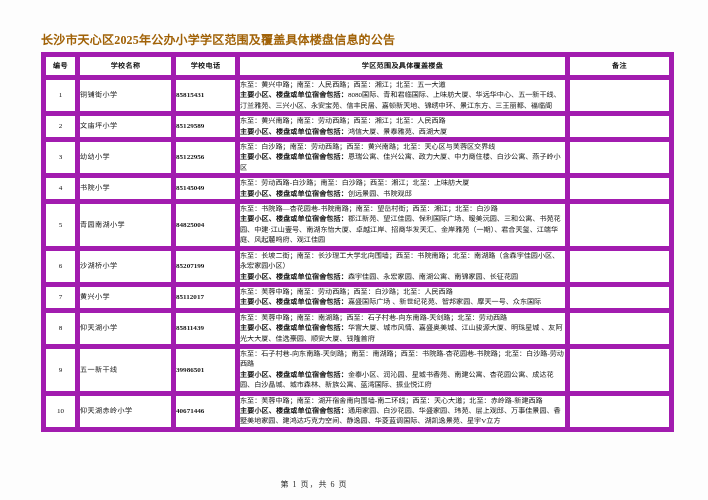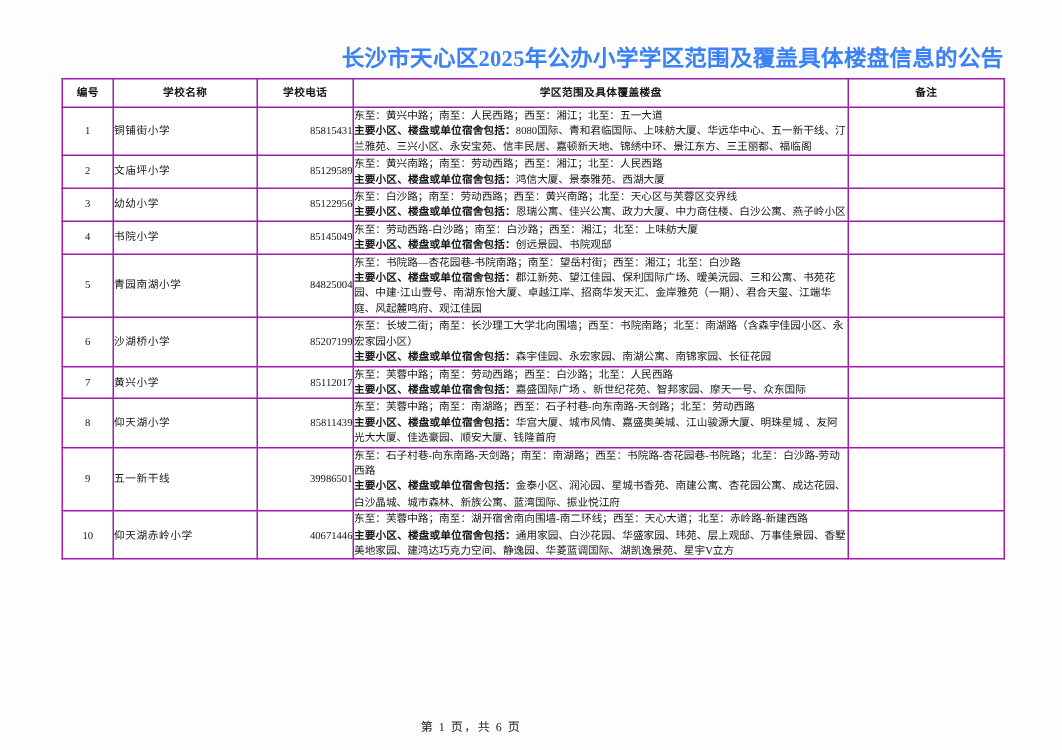--- a/index.html
+++ b/index.html
@@ -23,47 +23,47 @@
     box-sizing: border-box;
     padding: 0;
     background: #fdfdfd;
   }
 
   .doc-title {
     position: absolute;
     top: 30px;
     left: 41px;
     width: 628px;
-    text-align: right;
+    text-align: left;
     font-family: "Liberation Serif", "DejaVu Serif", serif;
     font-weight: bold;
-    font-size: 15px;
+    font-size: 12px;
     letter-spacing: 0.2px;
     line-height: 20px;
-    color: #3b82f6;
+    color: #a16207;
     white-space: nowrap;
   }
 
   .table-wrap {
     position: absolute;
     top: 52px;
     left: 41px;
     width: 628px;
   }
 
   table.sheet {
     border-collapse: collapse;
     width: 628px;
     table-layout: fixed;
     background: #ffffff;
   }
 
   table.sheet th,
   table.sheet td {
-    border: 1px solid #a21caf;
+    border: 5px solid #a21caf;
     padding: 0;
     vertical-align: middle;
     font-size: 7.1px;
     line-height: 10.4px;
     color: #161616;
   }
 
   thead th {
     height: 18px;
     text-align: center;
@@ -82,23 +82,24 @@
   td.cell-idx {
     text-align: center;
     font-size: 7.4px;
   }
   td.cell-school {
     text-align: left;
     font-size: 7.8px;
     letter-spacing: 0.4px;
   }
   td.cell-phone {
-    text-align: right;
+    text-align: left;
     font-size: 7.4px;
     font-family: "Liberation Serif", "DejaVu Serif", serif;
+    font-weight: bold;
   }
   td.cell-range {
     text-align: left;
     padding: 1.5px 2.5px 2px 3px;
     line-height: 10.6px;
   }
   td.cell-remark {
     background: #ffffff;
   }
 

